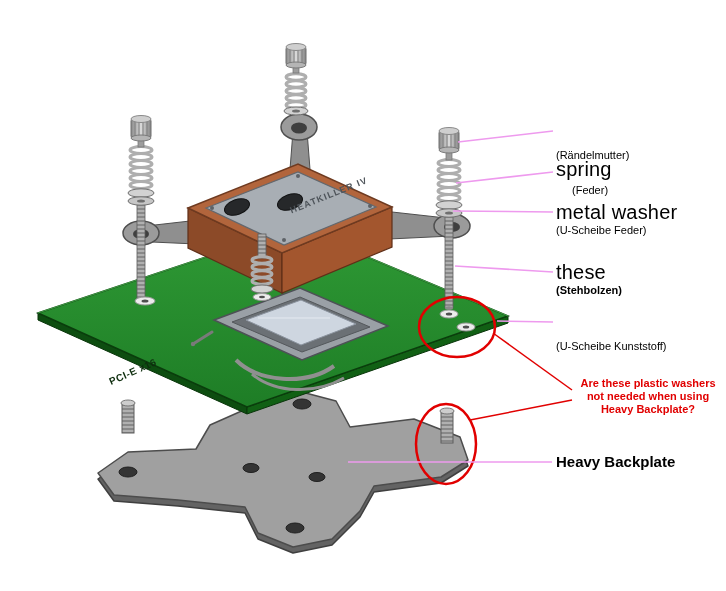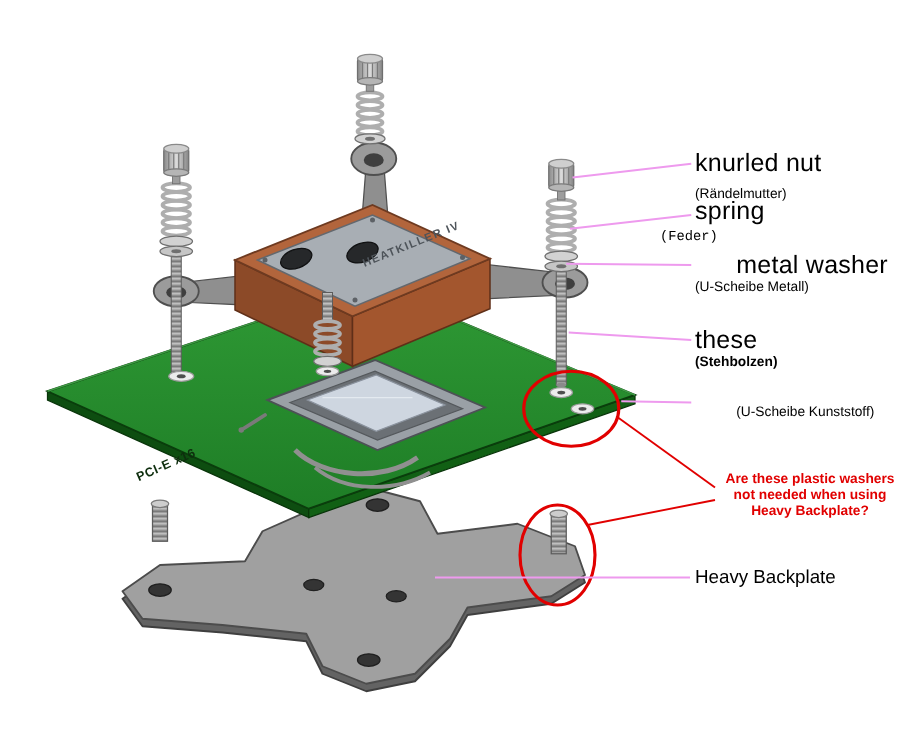--- a/index.html
+++ b/index.html
@@ -24,21 +24,21 @@
   .annotation{
     position:absolute;
     left:568px;top:377px;width:160px;
     color:#e10000;font-weight:bold;
     font-size:11px;line-height:13px;
     text-align:center;
   }
   .backplate-label{
     position:absolute;
     left:556px;top:453px;
-    font-size:15px;font-weight:normal;color:#000;
+    font-size:15px;font-weight:bold;color:#000;
     white-space:nowrap;
   }
   .engrave{
     font-size:9px;font-weight:bold;letter-spacing:1.2px;fill:#4e545a;
   }
   .silk{
     font-size:10px;font-weight:bold;fill:#0e2e0e;letter-spacing:.5px;
   }
 </style>
 </head>
@@ -236,33 +236,32 @@
     <g stroke="#ee9aee" stroke-width="1.6">
       <line x1="553" y1="131" x2="458" y2="142"></line>
       <line x1="553" y1="172" x2="456" y2="183"></line>
       <line x1="553" y1="212" x2="453" y2="211"></line>
       <line x1="553" y1="272" x2="455" y2="266"></line>
       <line x1="553" y1="322" x2="497" y2="321"></line>
       <line x1="552" y1="462" x2="348" y2="462"></line>
     </g>
   </svg>
 
-  <div class="label-title" style="left:556px;top:120px;">knurled nut</div>
   <div class="label-sub" style="left:556px;top:133px;margin-top:16px;">(Rändelmutter)</div>
 
   <div class="label-title" style="left:556px;top:158px;">spring</div>
-  <div class="label-sub" style="left:528px;top:184px;font-family:Liberation Mono, monospace;">(Feder)</div>
-
-  <div class="label-title" style="left:556px;top:201px;margin-left:33px;">metal washer</div>
-  <div class="label-sub" style="left:556px;top:224px;">(U-Scheibe Metall)</div>
+  <div class="label-sub" style="left:572px;top:184px;">(Feder)</div>
+
+  <div class="label-title" style="left:556px;top:201px;">metal washer</div>
+  <div class="label-sub" style="left:556px;top:224px;">(U-Scheibe Feder)</div>
 
   <div class="label-title" style="left:556px;top:261px;">these</div>
   <div class="label-sub" style="left:556px;top:284px;font-weight:bold;">(Stehbolzen)</div>
 
-  <div class="label-sub" style="left:556px;top:324px;margin-left:33px;">(U-Scheibe Kunststoff)</div>
+  <div class="label-sub" style="left:556px;top:340px;">(U-Scheibe Kunststoff)</div>
 
   <div class="annotation">
     <div>Are these plastic washers</div>
     <div>not needed when using</div>
     <div>Heavy Backplate?</div>
   </div>
 
   <div class="backplate-label">Heavy Backplate</div>
 
 </div>

